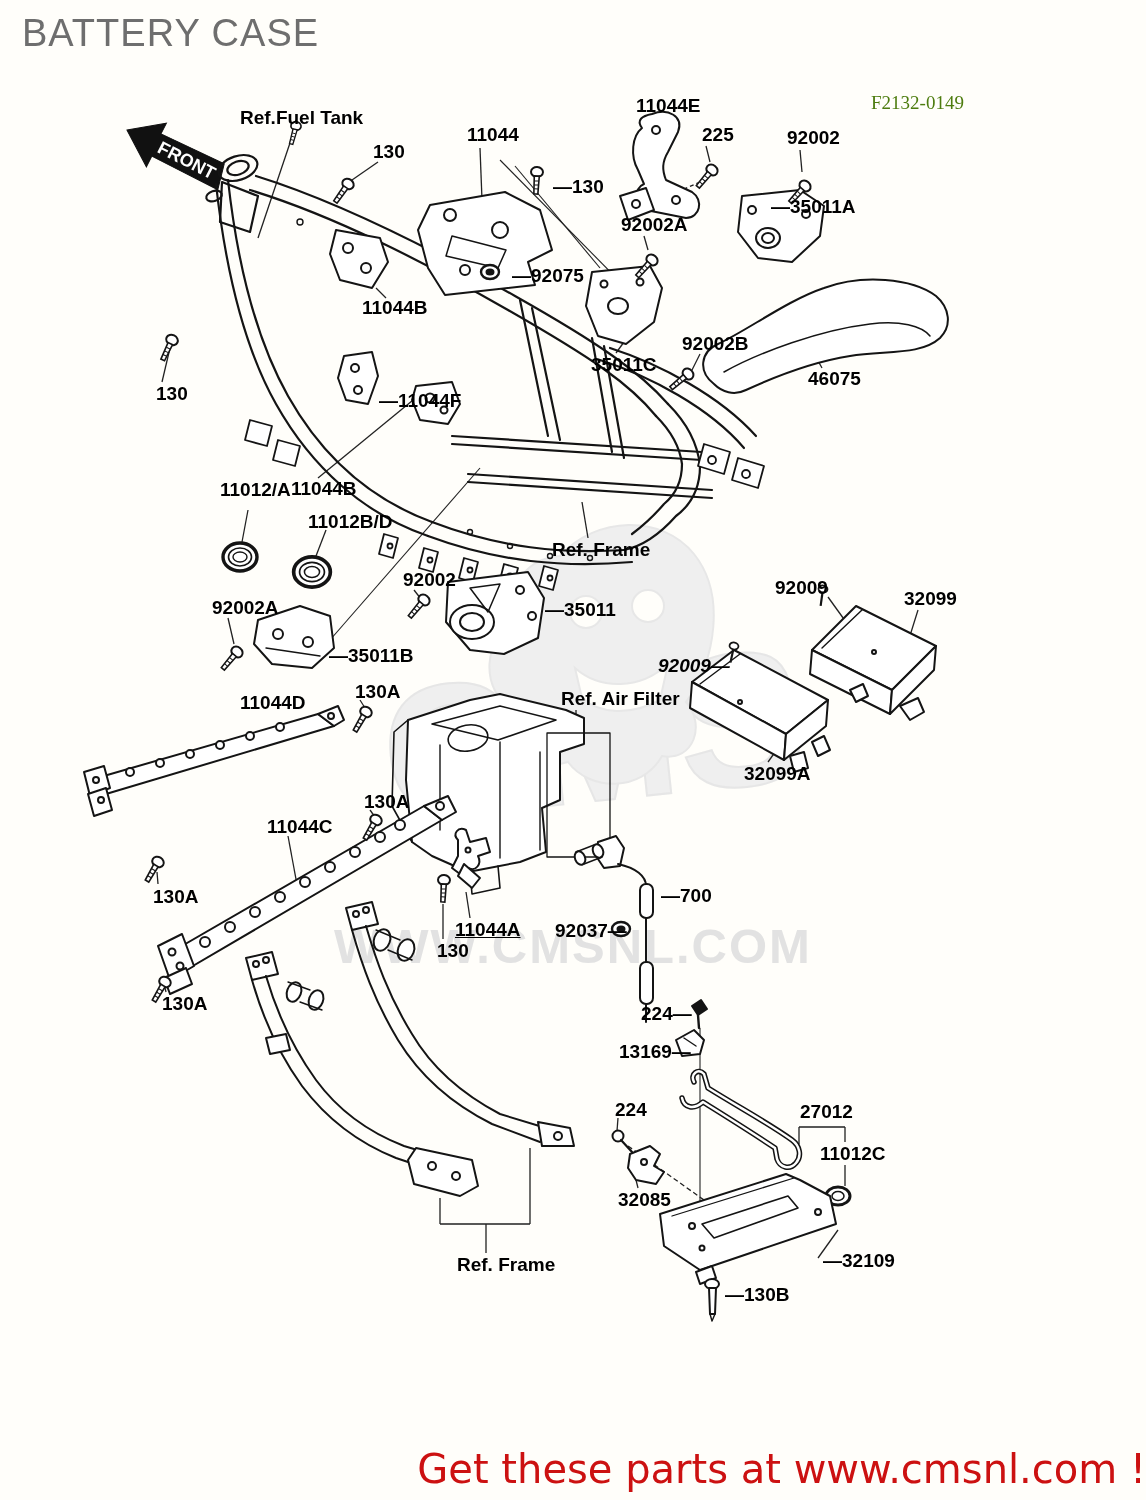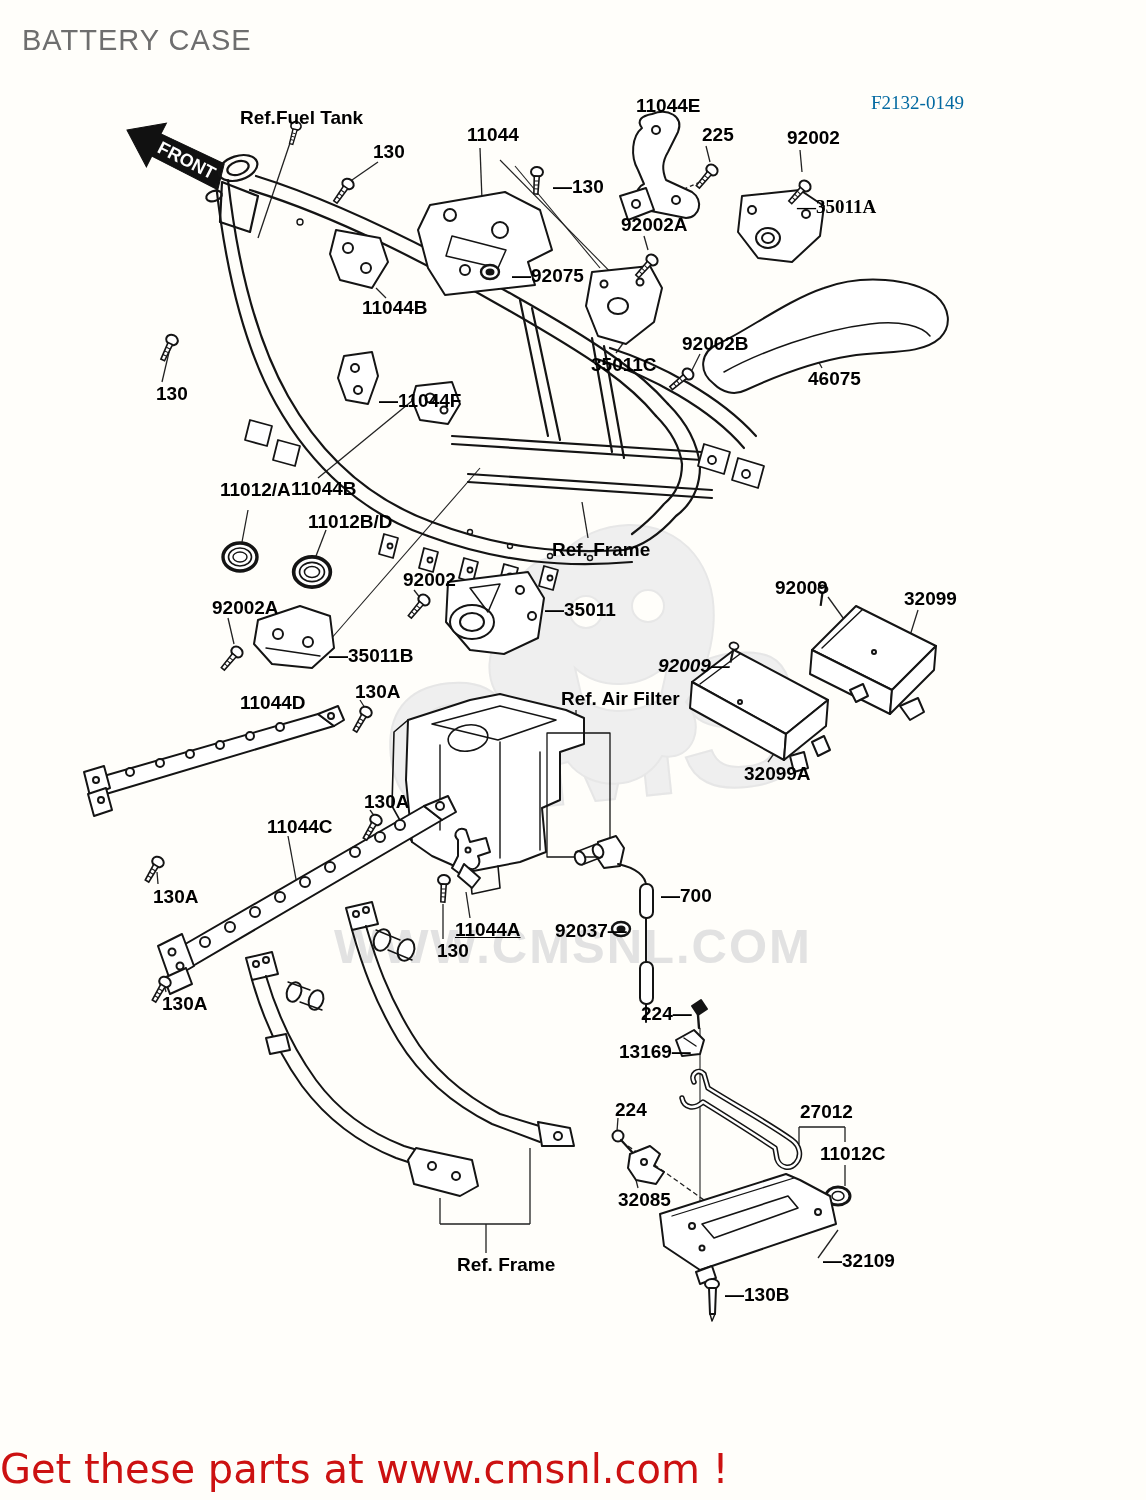--- a/index.html
+++ b/index.html
@@ -1,31 +1,31 @@
 <!DOCTYPE html>
 <html><head>
 <meta charset="utf-8">
 <style>
   html,body{margin:0;padding:0;background:#ffffff;}
   #stage{position:relative;width:1146px;height:1500px;background:#fffefa;overflow:hidden;
          font-family:"Liberation Sans",sans-serif;}
-  #page-title{position:absolute;left:22px;top:24px;font-size:29px;letter-spacing:1px;
+  #page-title{position:absolute;left:22px;top:12px;font-size:38px;letter-spacing:1px;
               color:#6e6e6e;font-weight:normal;white-space:nowrap;z-index:5;}
   #fig-code{position:absolute;left:871px;top:92px;font-family:"Liberation Serif",serif;
-            font-size:19px;color:#0369a1;z-index:5;white-space:nowrap;text-align:center;}
+            font-size:19px;color:#4d7c0f;z-index:5;white-space:nowrap;text-align:center;}
   #wm-logo{position:absolute;left:382px;top:640px;font-size:190px;font-weight:bold;
            color:#efefef;-webkit-text-stroke:2px #e6e6e6;transform:rotate(-6deg);
            z-index:1;line-height:1;user-select:none;}
   #wm-url{position:absolute;left:0;right:0;top:918px;text-align:center;font-size:49px;
           font-weight:bold;color:#e2e2e2;letter-spacing:2px;z-index:1;user-select:none;}
   #diagram-svg{position:absolute;left:0;top:0;z-index:2;}
   #label-layer{position:absolute;left:0;top:0;width:100%;height:100%;z-index:4;margin-left:7px;}
   .plabel{position:absolute;font-size:19px;font-weight:bold;color:#000;line-height:1.05;
           white-space:nowrap;letter-spacing:0px;}
-  #footer-text{position:absolute;left:0;right:0;top:1446px;text-align:left;
+  #footer-text{position:absolute;left:0;right:0;top:1446px;text-align:right;
                font-family:"DejaVu Sans",sans-serif;font-size:40px;color:#cc1111;
                z-index:5;white-space:nowrap;}
 </style>
 </head>
 <body>
 
 <div id="stage">
 
   <div id="page-title">BATTERY CASE</div>
   <div id="fig-code">F2132-0149</div>
@@ -374,21 +374,21 @@
 
   <div id="label-layer">
       <div class="plabel" style="left: 233px; top: 108px;">Ref.Fuel Tank</div>
       <div class="plabel" style="left: 366px; top: 142px;">130</div>
       <div class="plabel" style="left: 460px; top: 125px;">11044</div>
       <div class="plabel" style="left: 629px; top: 96px;">11044E</div>
       <div class="plabel" style="left: 695px; top: 125px;">225</div>
       <div class="plabel" style="left: 780px; top: 128px;">92002</div>
       <div class="plabel" style="left: 546px; top: 177px;">—130</div>
       <div class="plabel" style="left: 614px; top: 215px;">92002A</div>
-      <div class="plabel" style="left: 790px; top: 197px; font-family: Liberation Serif, serif;">—35011A</div>
+      <div class="plabel" style="left: 764px; top: 197px;">—35011A</div>
       <div class="plabel" style="left: 505px; top: 266px;">—92075</div>
       <div class="plabel" style="left: 355px; top: 298px;">11044B</div>
       <div class="plabel" style="left: 584px; top: 355px;">35011C</div>
       <div class="plabel" style="left: 675px; top: 334px;">92002B</div>
       <div class="plabel" style="left: 801px; top: 369px;">46075</div>
       <div class="plabel" style="left: 372px; top: 391px;">—11044F</div>
       <div class="plabel" style="left: 149px; top: 384px;">130</div>
       <div class="plabel" style="left: 284px; top: 479px;">11044B</div>
       <div class="plabel" style="left: 213px; top: 480px;">11012/A</div>
       <div class="plabel" style="left: 301px; top: 512px;">11012B/D</div>

